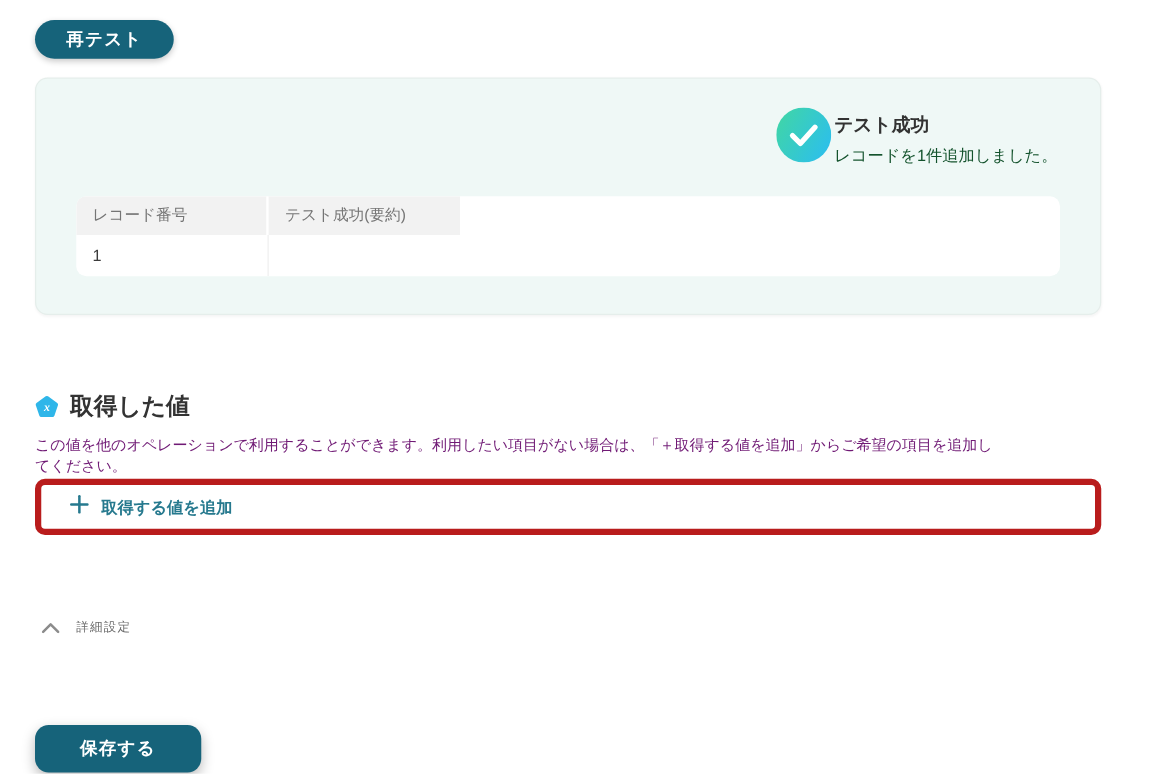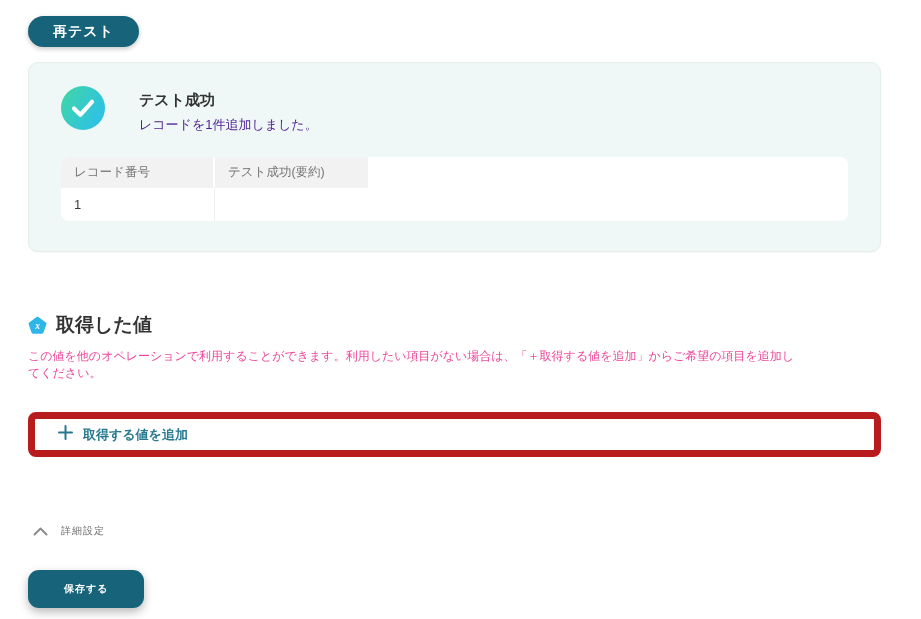--- a/index.html
+++ b/index.html
@@ -23,24 +23,24 @@
 
   
   .success-panel {
     width: 853px; margin-top: 15px;
     background: #eff8f6;
     border: 1px solid #e5eeeb;
     border-radius: 10px;
     padding: 23px 34px 30px 32px;
     box-shadow: 0 1px 2px rgba(0,0,0,0.04);
   }
-  .panel-head { display: flex; align-items: flex-start; gap: 34px; }
+  .panel-head { display: flex; align-items: flex-start; gap: 2px; justify-content: flex-end; }
   .check-circle { width: 44px; height: 44px; flex: 0 0 44px; }
   .panel-title { font-size: 15px; font-weight: bold; color: #333; margin-top: 5px; }
-  .panel-sub { font-size: 13px; color: #4c1d95; margin-top: 6px; }
+  .panel-sub { font-size: 13px; color: #14532d; margin-top: 6px; }
 
   .result-table {
     margin-top: 23px; width: 787px;
     background: #fff; border-radius: 8px; overflow: hidden;
   }
   .t-row { display: flex; align-items: stretch; }
   .t-cell { padding: 0 13px; display: flex; align-items: center; text-align: right; }
   .c1 { width: 154px; }
   .c2 { width: 153px; }
   .t-fill { flex: 1; }
@@ -52,45 +52,45 @@
   .t-body .t-cell {
     height: 33px; font-size: 13px; color: #3b3b3b;
     border-right: 1px solid #efefef;
   }
 
   
   .values-section { margin-top: 60px; }
   .sec-head { display: flex; align-items: center; gap: 9px; }
   .var-icon { width: 19px; height: 19px; display: inline-flex; }
   .sec-title { font-size: 19px; font-weight: bold; color: #333; }
-  .sec-desc { margin-top: 10px; font-size: 12px; color: #ec4899; }
+  .sec-desc { margin-top: 10px; font-size: 12px; color: #701a75; }
   .add-value-box {
-    margin-top: 30px; width: 853px; height: 45px;
-    border: 7px solid #b91c1c; border-radius: 8px;
+    margin-top: 1px; width: 853px; height: 45px;
+    border: 5px solid #b91c1c; border-radius: 8px;
     display: flex; align-items: center; gap: 10px;
     padding-left: 23px; cursor: pointer; background: #fff;
   }
   .add-label { font-size: 13px; font-weight: bold; color: #26798e; }
 
   
   .advanced-row {
     margin-top: 67px; margin-left: 5px;
     display: inline-flex; align-items: center; gap: 13px; cursor: pointer;
   }
   .chevron { display: inline-flex; }
   .adv-label { font-size: 10px; color: #6b6b6b; letter-spacing: 1px; }
 
   
   .btn-save {
     display: inline-flex; align-items: center; justify-content: center;
-    margin-top: 30px;
+    margin-top: 68px;
     height: 38px; padding: 0 36px;
     background: #16637a; color: #fff;
     border: none; border-radius: 11px;
-    font-family: inherit; font-size: 10px; font-weight: bold;
+    font-family: inherit; font-size: 14px; font-weight: bold;
     letter-spacing: 1px; cursor: pointer;
     box-shadow: 0 4px 10px rgba(0,0,0,0.28);
   }
 </style>
 </head>
 <body>
 
 <div class="page">
 
   <button class="btn-pill">再テスト</button>

